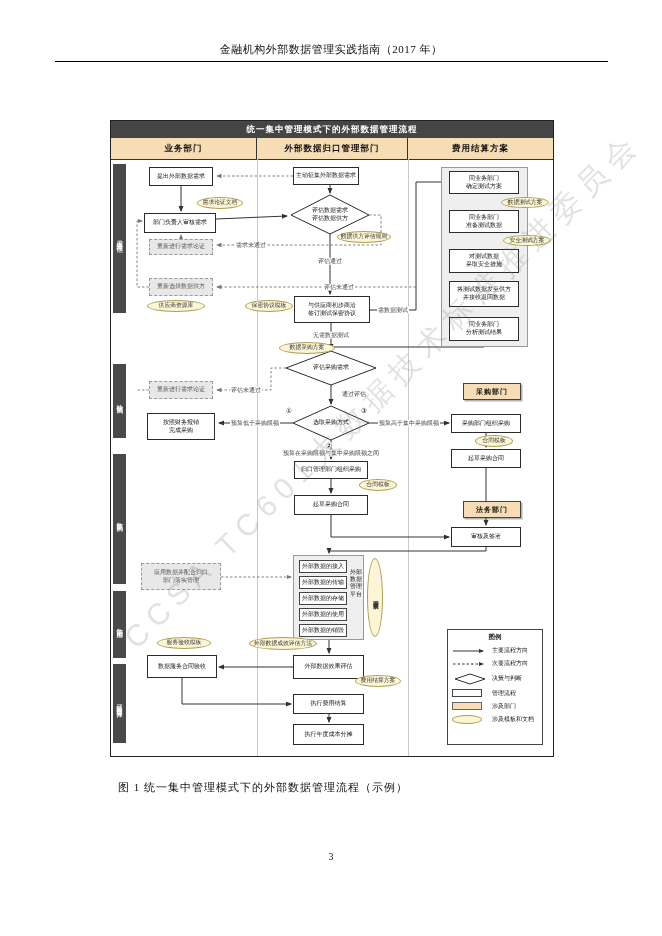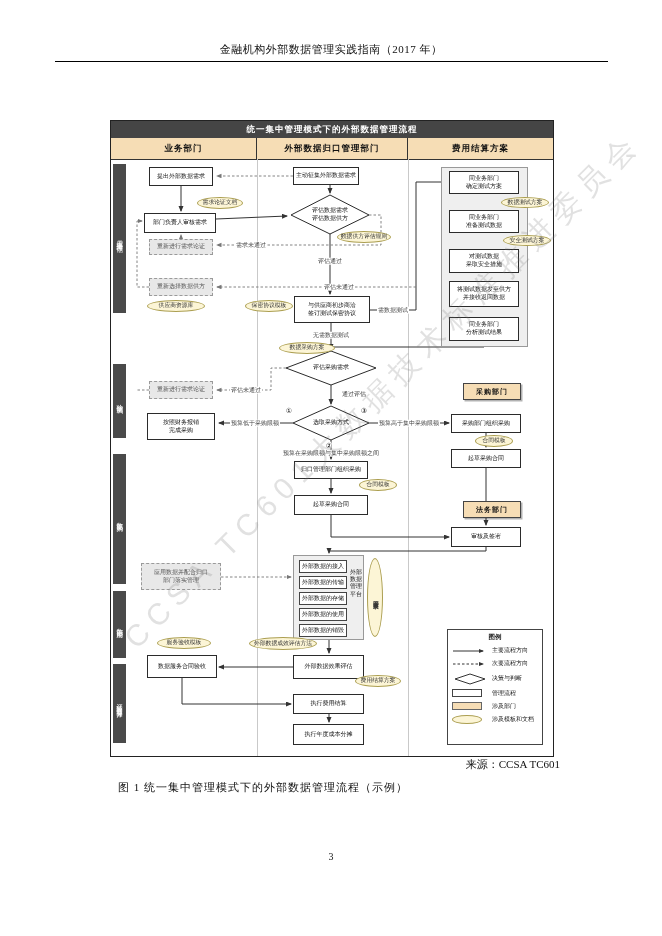--- a/index.html
+++ b/index.html
@@ -262,16 +262,15 @@
         <span class="lg-sym">
             <span class="lg-oval"></span>
           </span>
         <span class="lg-label">涉及模板和文档</span>
       </div>
     </div>
   </div>
 
   <div class="abs watermark">CCSA TC601大数据技术标准推进委员会</div>
 
-  <div class="abs source">来源：CCSA TC601</div>
   <div class="abs caption">图 1 统一集中管理模式下的外部数据管理流程（示例）</div>
   <div class="abs pageno">3</div>
 </div>
 
 </body></html>

